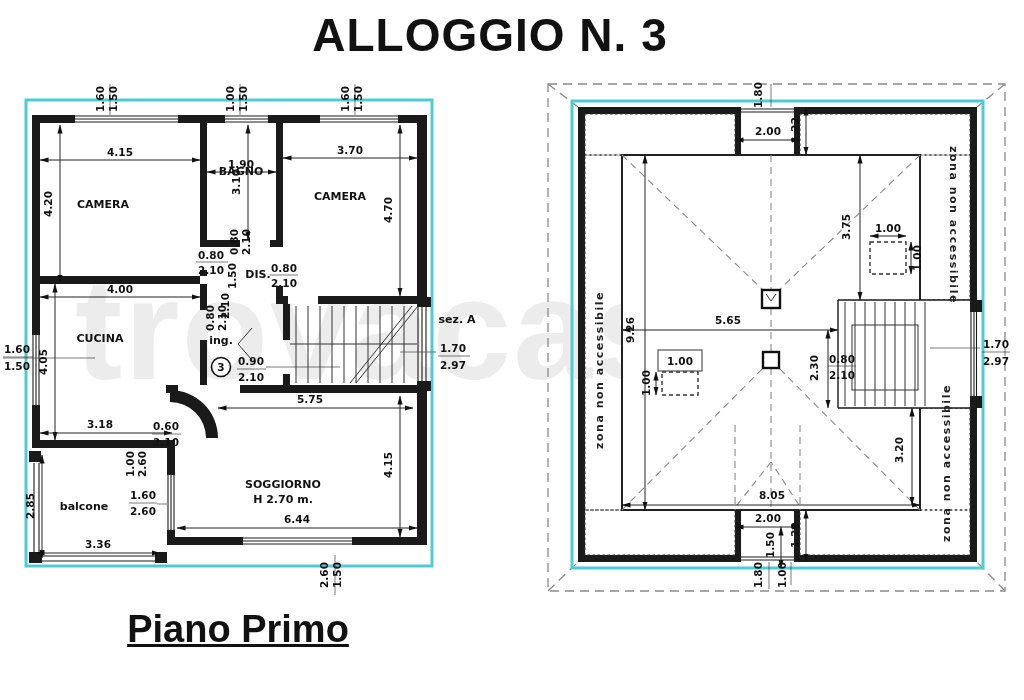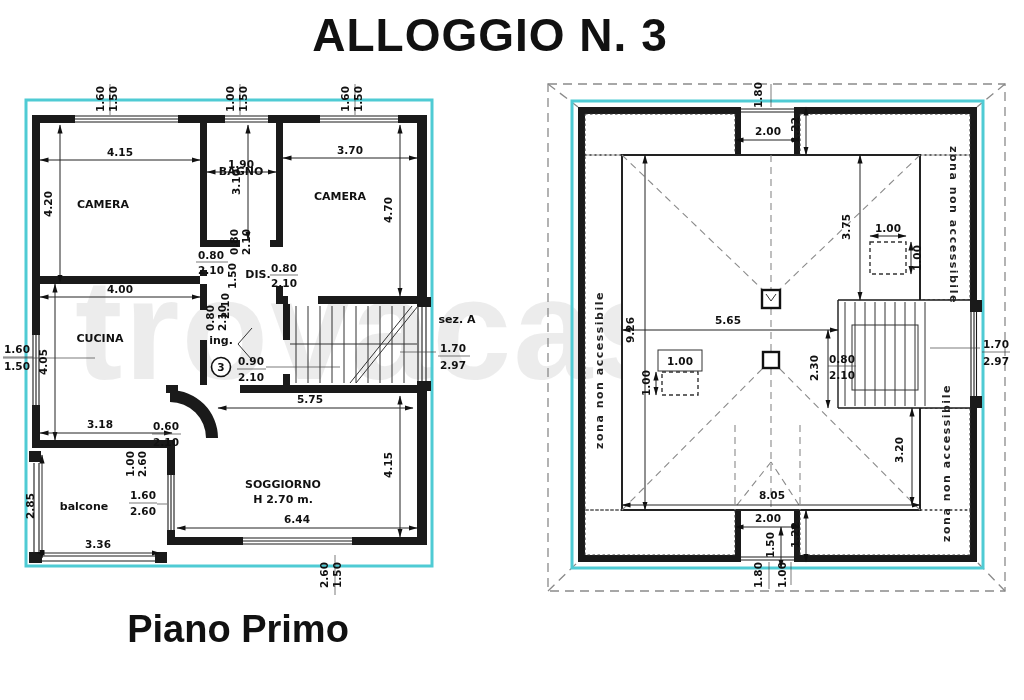--- a/index.html
+++ b/index.html
@@ -1,21 +1,21 @@
 <!DOCTYPE html>
 <html><head>
 <meta charset="utf-8">
 <style>
   html,body{margin:0;padding:0;background:#ffffff;}
   #canvas{position:relative;width:1024px;height:700px;background:#fff;overflow:hidden;
           font-family:"Liberation Sans",sans-serif;padding-left:9px;}
   .title{position:absolute;left:0;top:8px;width:980px;text-align:center;
          font-size:46px;font-weight:bold;color:#111;letter-spacing:1px;}
   .caption{position:absolute;font-size:38px;font-weight:bold;color:#111;text-align:center;}
-  #capL{left:0;top:608px;width:476px;}
+  #capL{left:0;top:608px;width:476px;text-decoration:underline;}
   #capR{left:544px;top:608px;width:456px;}
   .wm{position:absolute;left:75px;top:248px;width:860px;font-size:142px;font-weight:bold;
       color:#8f8f8f;opacity:0.16;letter-spacing:2px;white-space:nowrap;pointer-events:none;}
   svg{position:absolute;}
   .d{font:bold 10.5px "DejaVu Sans",sans-serif;fill:#111;text-anchor:middle;}
   .rm{font:bold 11px "DejaVu Sans",sans-serif;fill:#111;text-anchor:middle;}
   .zn{font:bold 11px "DejaVu Sans",sans-serif;fill:#222;text-anchor:middle;letter-spacing:1.5px;}
   .dl{stroke:#222;stroke-width:1;fill:none;}
   .ext{stroke:#444;stroke-width:0.7;fill:none;}
   .wall{fill:#1a1a1a;stroke:none;}

